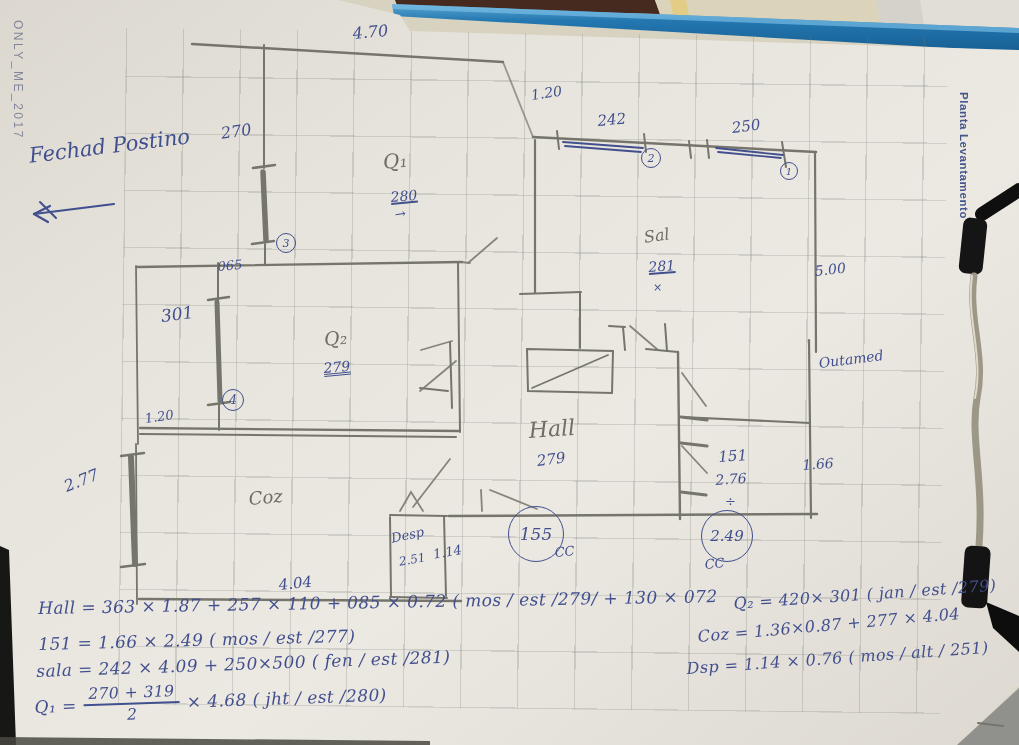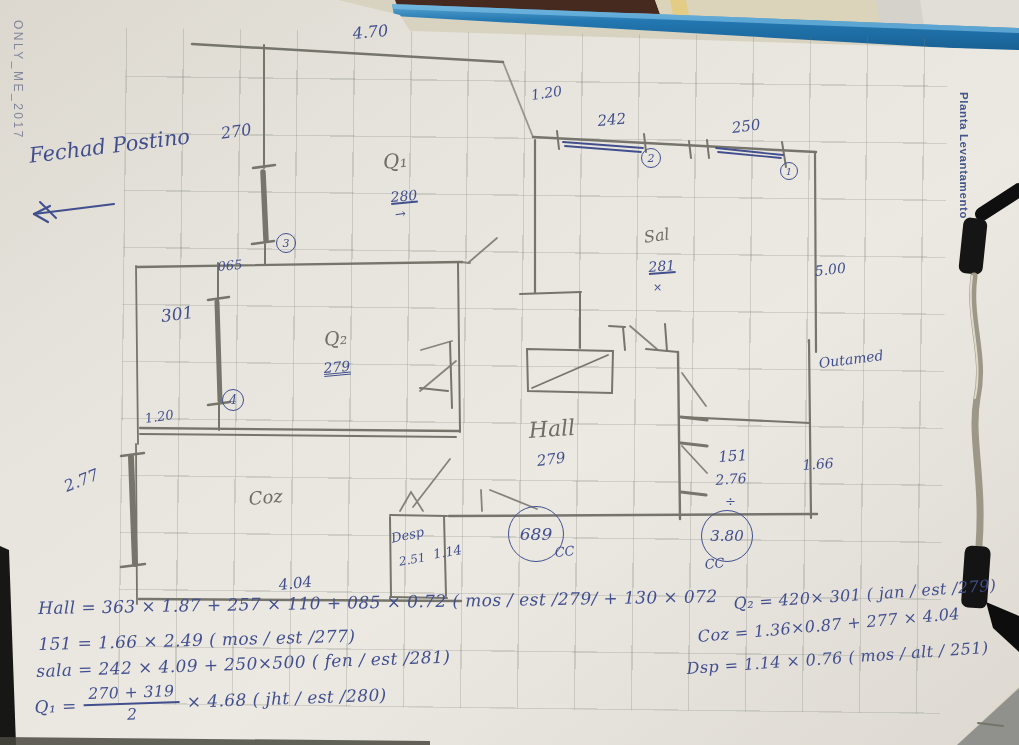--- a/index.html
+++ b/index.html
@@ -194,22 +194,22 @@
       <div class="lab pencil" style="left: 248px; top: 490px; font-size: 18px; transform: rotate(-5deg);">Coz</div>
       <div class="lab ink" style="left: 390px; top: 532px; font-size: 13px; transform: rotate(-12deg);">Desp</div>
       <div class="lab ink" style="left: 398px; top: 556px; font-size: 12px; transform: rotate(-10deg);">2.51</div>
       <div class="lab ink" style="left: 432px; top: 548px; font-size: 13px; transform: rotate(-10deg);">1.14</div>
       <div class="lab ink" style="left: 554px; top: 546px; font-size: 13px; transform: rotate(-6deg);">CC</div>
       <div class="lab ink" style="left: 704px; top: 558px; font-size: 13px; transform: rotate(-6deg);">CC</div>
       <div class="circ" style="height: 20px; width: 20px; left: 641px; top: 148px; font-size: 11px; transform: rotate(0deg);">2</div>
       <div class="circ" style="height: 18px; width: 18px; left: 780px; top: 162px; font-size: 10px; transform: rotate(0deg);">1</div>
       <div class="circ" style="height: 20px; width: 20px; left: 276px; top: 233px; font-size: 11px; transform: rotate(0deg);">3</div>
       <div class="circ" style="height: 22px; width: 22px; left: 222px; top: 389px; font-size: 12px; transform: rotate(0deg);">4</div>
-      <div class="circ" style="height: 56px; width: 56px; left: 508px; top: 506px; font-size: 17px; transform: rotate(0deg);">689</div>
-      <div class="circ" style="height: 52px; width: 52px; left: 701px; top: 510px; font-size: 15px; transform: rotate(0deg);">3.80</div>
+      <div class="circ" style="height: 56px; width: 56px; left: 508px; top: 506px; font-size: 17px; transform: rotate(0deg);">155</div>
+      <div class="circ" style="height: 52px; width: 52px; left: 701px; top: 510px; font-size: 15px; transform: rotate(0deg);">2.49</div>
       <div class="eq" style="left: 38px; top: 598px; font-size: 17px; transform: rotate(-1deg);">Hall = 363 × 1.87 + 257 × 110 + 085 × 0.72 ( mos / est /279/ + 130 × 072</div>
       <div class="eq" style="left: 38px; top: 634px; font-size: 17px; transform: rotate(-1.5deg);">151 = 1.66 × 2.49 ( mos / est /277)</div>
       <div class="eq" style="left: 36px; top: 661px; font-size: 17px; transform: rotate(-2deg);">sala = 242 × 4.09 + 250×500 ( fen / est /281)</div>
       <div class="eq" style="left: 34px; top: 688px; font-size: 17px; transform: rotate(-2deg);">
         <span>Q₁ = </span>
         <span class="frac">
           <span class="fn">270 + 319</span>
           <span class="fd">2</span>
         </span>
         <span> × 4.68   ( jht / est /280)</span>

